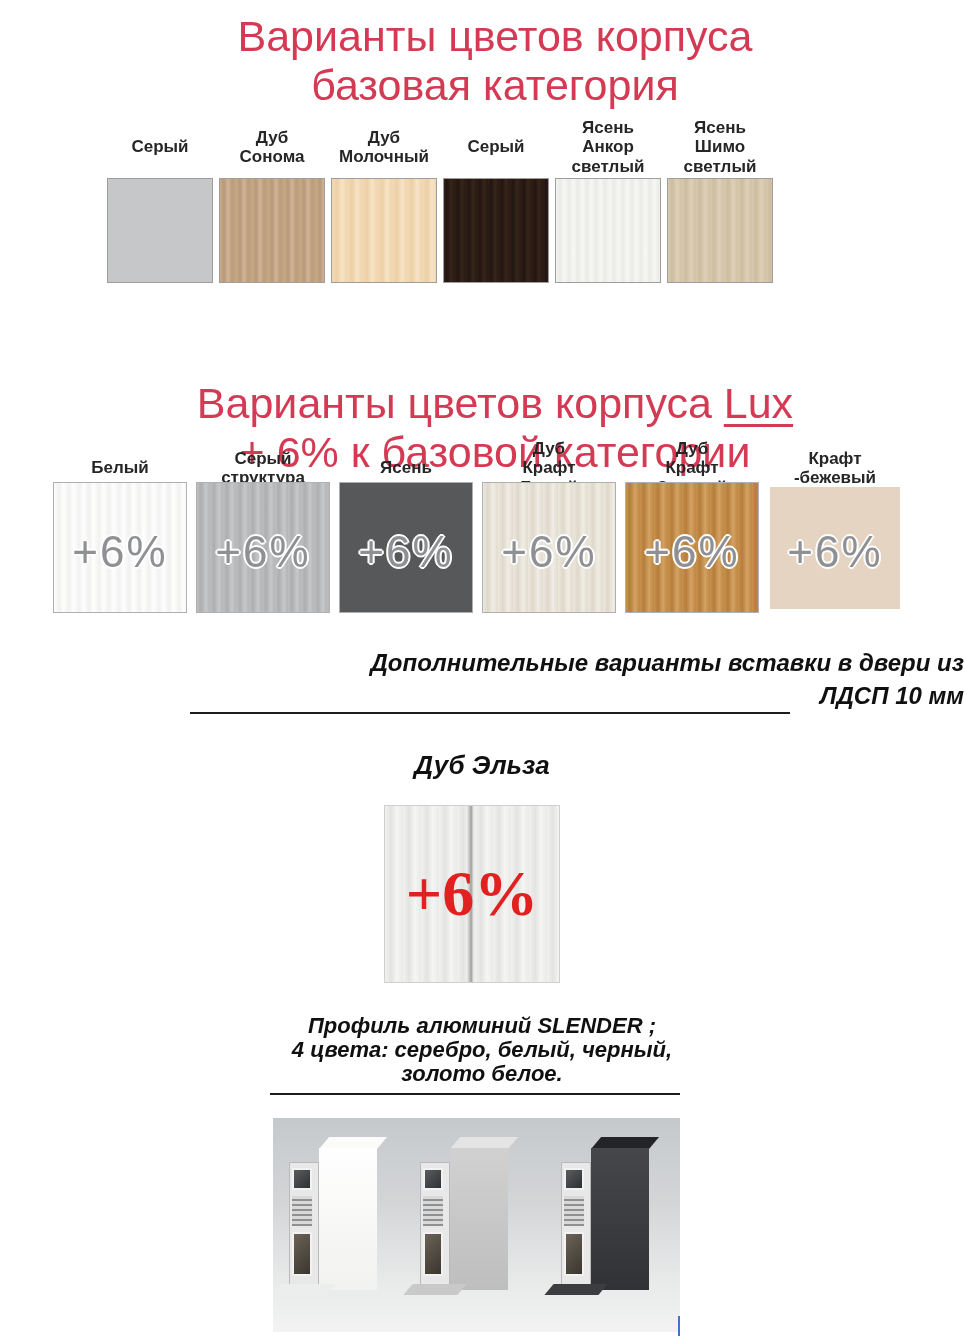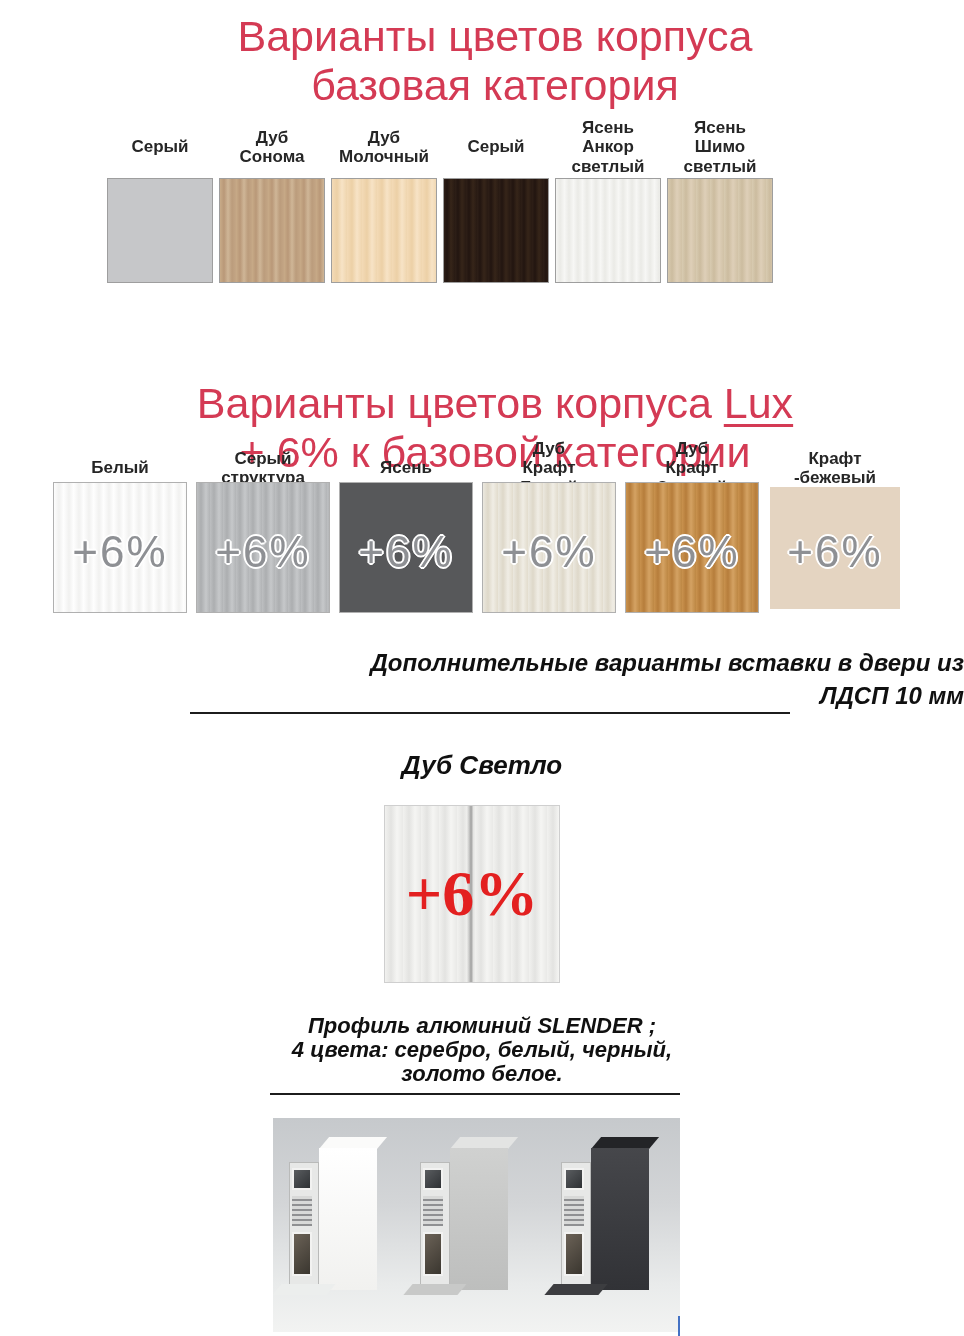--- a/index.html
+++ b/index.html
@@ -165,21 +165,21 @@
     </div>
     <div class="swatch r2-sw" style="background:#e4d4c1;">
       <span class="plus6">+6%</span>
     </div>
   </div>
 
   <div class="h3">Дополнительные варианты вставки в двери из
 ЛДСП 10 мм</div>
   <div class="rule rule-insert"></div>
 
-  <div class="elsa-label">Дуб Светло</div>
+  <div class="elsa-label">Дуб Эльза</div>
   <div class="elsa-swatch" style="background:linear-gradient(90deg,rgba(0,0,0,0) 47%,rgba(80,80,80,0.5) 49.5%,rgba(0,0,0,0) 51%),repeating-linear-gradient(90deg,#f1f1ef 0px,#e3e3e1 6px,#f5f5f3 12px,#e9e9e7 18px);">
     <span class="plus6-red">+6%</span>
   </div>
 
   <div class="btext">Профиль алюминий SLENDER ;
 4 цвета: серебро, белый, черный,
 золото белое.</div>
   <div class="rule rule-profile"></div>
 
   <div class="photo">

